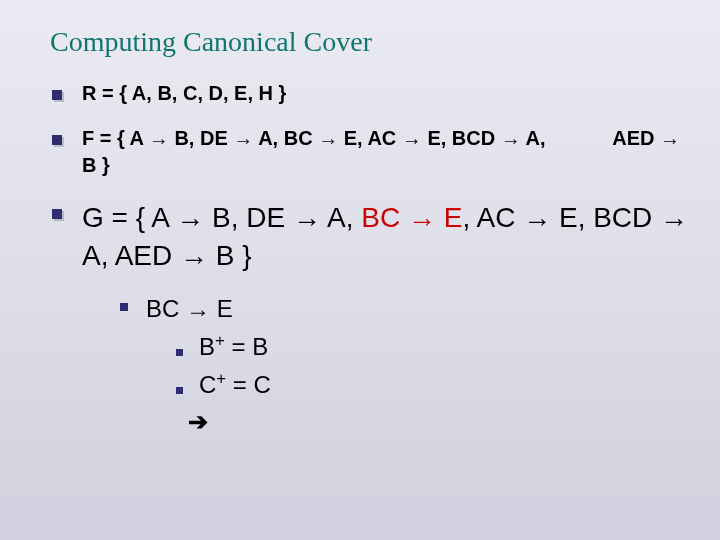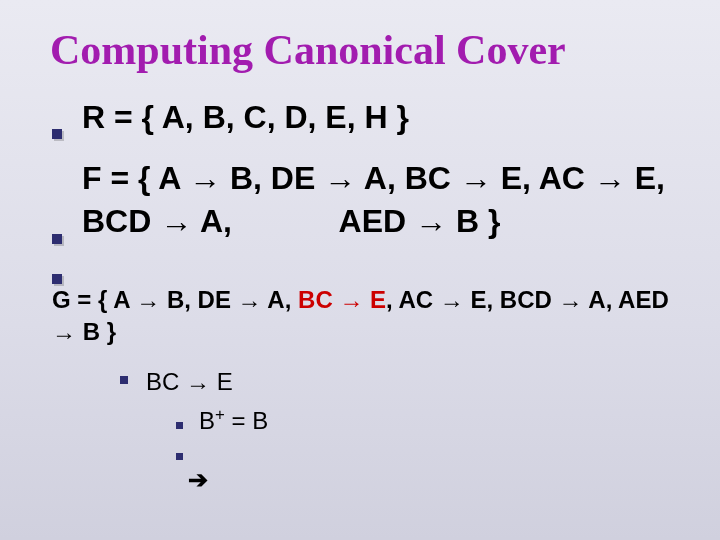--- a/index.html
+++ b/index.html
@@ -14,36 +14,35 @@
     box-sizing: border-box;
   }
   .slide {
     padding: 18px 30px 20px 40px;
     box-sizing: border-box;
     width: 100%;
     height: 100%;
   }
   .title {
     font-family: "Times New Roman", Times, serif;
-    font-size: 42px;
-    font-weight: bold;
+    font-size: 28px;
+    font-weight: normal;
     margin: 8px 0 22px 10px;
     letter-spacing: 0px;
-    color: #a21caf;
+    color: #0f766e;
   }
   .bullet-l1 {
     display: flex;
     align-items: flex-start;
     margin: 12px 0 18px 12px;
     font-size: 26px;
     font-weight: bold;
   }
   .bullet-l1-large {
-    font-size: 32px;
-    align-items: flex-end;
+    font-size: 20px;
   }
   .bullet-l2 {
     display: flex;
     align-items: flex-start;
     margin: 8px 0 6px 80px;
     font-size: 24px;
     font-weight: normal;
   }
   .bullet-l3 {
     display: flex;
@@ -119,38 +118,39 @@
   </div>
 
   <div class="bullet-l1 bullet-l1-large">
     <span class="sq"></span>
     <span class="content">
       <span>F = { A → B, DE → A, BC → E, AC → E, BCD → A,</span>
       &nbsp;&nbsp;&nbsp;&nbsp;&nbsp;&nbsp;&nbsp;&nbsp;&nbsp;&nbsp;&nbsp;<span>AED → B }</span>
     </span>
   </div>
 
-  <div class="bullet-l1" style="font-size:24px;font-weight:bold;margin-top:20px;flex-direction:column;">
+  <div class="bullet-l1" style="font-size:28px;font-weight:normal;margin-top:20px;">
     <span class="sq"></span>
     <span class="content">
       <span>G = { A → B, DE → A, </span><span class="red">BC → E</span><span>, AC → E, BCD → A, AED → B }</span>
     </span>
   </div>
 
   <div class="bullet-l2">
     <span class="sq-sm"></span>
     <span class="content">BC → E</span>
   </div>
 
   <div class="bullet-l3">
     <span class="sq-xs"></span>
     <span class="content"><span>B</span><span class="sup">+</span><span> = B</span></span>
   </div>
 
   <div class="bullet-l3">
     <span class="sq-xs"></span>
+    <span class="content"><span>C</span><span class="sup">+</span><span> = C</span></span>
   </div>
 
   <div class="bullet-l4">
     <span class="arrow-mark">➔</span>
   </div>
 
 </div>
 
 </body></html>

